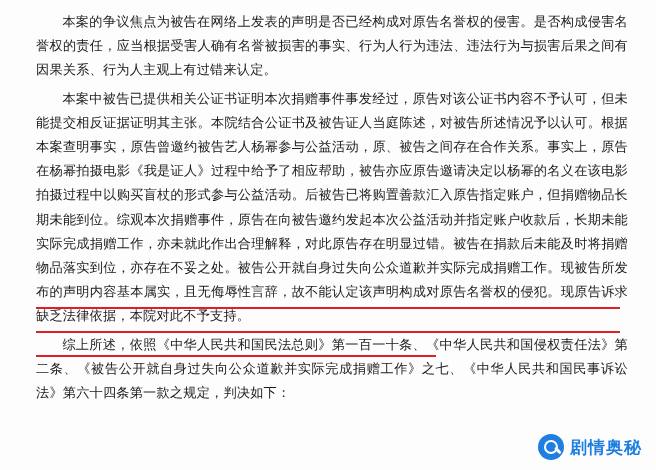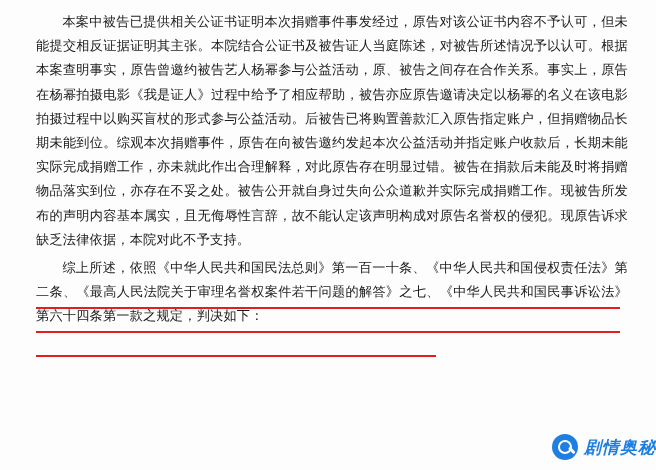--- a/index.html
+++ b/index.html
@@ -42,26 +42,25 @@
     background: #e02020;
     left: 0;
   }
   .rule.r1 { top: 307px; left: 36px; width: 584px; }
   .rule.r2 { top: 331px; left: 36px; width: 584px; }
   .rule.r3 { top: 355px; left: 36px; width: 400px; }
 
   
   .watermark {
     position: absolute;
-    right: 0;
+    right: 14px;
     bottom: 10px;
     display: flex;
     align-items: center;
     gap: 6px;
-    font-style: italic;
   }
   .wm-badge {
     width: 26px;
     height: 26px;
     border-radius: 50%;
     background: #1f7fe0;
     position: relative;
     flex: 0 0 auto;
   }
   .wm-badge::before {
@@ -93,24 +92,25 @@
     font-family: "Liberation Sans", "DejaVu Sans", sans-serif;
     letter-spacing: 1px;
     white-space: nowrap;
   }
 </style>
 </head>
 <body>
 
 <div class="page">
 
+  <p class="para">本案的争议焦点为被告在网络上发表的声明是否已经构成对原告名誉权的侵害。是否构成侵害名誉权的责任，应当根据受害人确有名誉被损害的事实、行为人行为违法、违法行为与损害后果之间有因果关系、行为人主观上有过错来认定。</p>
 
   <p class="para">本案中被告已提供相关公证书证明本次捐赠事件事发经过，原告对该公证书内容不予认可，但未能提交相反证据证明其主张。本院结合公证书及被告证人当庭陈述，对被告所述情况予以认可。根据本案查明事实，原告曾邀约被告艺人杨幂参与公益活动，原、被告之间存在合作关系。事实上，原告在杨幂拍摄电影《我是证人》过程中给予了相应帮助，被告亦应原告邀请决定以杨幂的名义在该电影拍摄过程中以购买盲杖的形式参与公益活动。后被告已将购置善款汇入原告指定账户，但捐赠物品长期未能到位。综观本次捐赠事件，原告在向被告邀约发起本次公益活动并指定账户收款后，长期未能实际完成捐赠工作，亦未就此作出合理解释，对此原告存在明显过错。被告在捐款后未能及时将捐赠物品落实到位，亦存在不妥之处。被告公开就自身过失向公众道歉并实际完成捐赠工作。现被告所发布的声明内容基本属实，且无侮辱性言辞，故不能认定该声明构成对原告名誉权的侵犯。现原告诉求缺乏法律依据，本院对此不予支持。</p>
 
-  <p class="para">综上所述，依照《中华人民共和国民法总则》第一百一十条、《中华人民共和国侵权责任法》第二条、《最高人民法院关于审理名誉权案件若干问题的解答》之七、《中华人民共和国民事诉讼法》第六十四条第一款之规定，判决如下：</p>
+  <p class="para">综上所述，依照《中华人民共和国民法总则》第一百一十条、《中华人民共和国侵权责任法》第二条、《被告公开就自身过失向公众道歉并实际完成捐赠工作》之七、《中华人民共和国民事诉讼法》第六十四条第一款之规定，判决如下：</p>
 
 
   <div class="rule r1"></div>
   <div class="rule r2"></div>
   <div class="rule r3"></div>
 
   <div class="watermark">
     <span class="wm-badge"></span>
     <span class="wm-text">剧情奥秘</span>
   </div>

